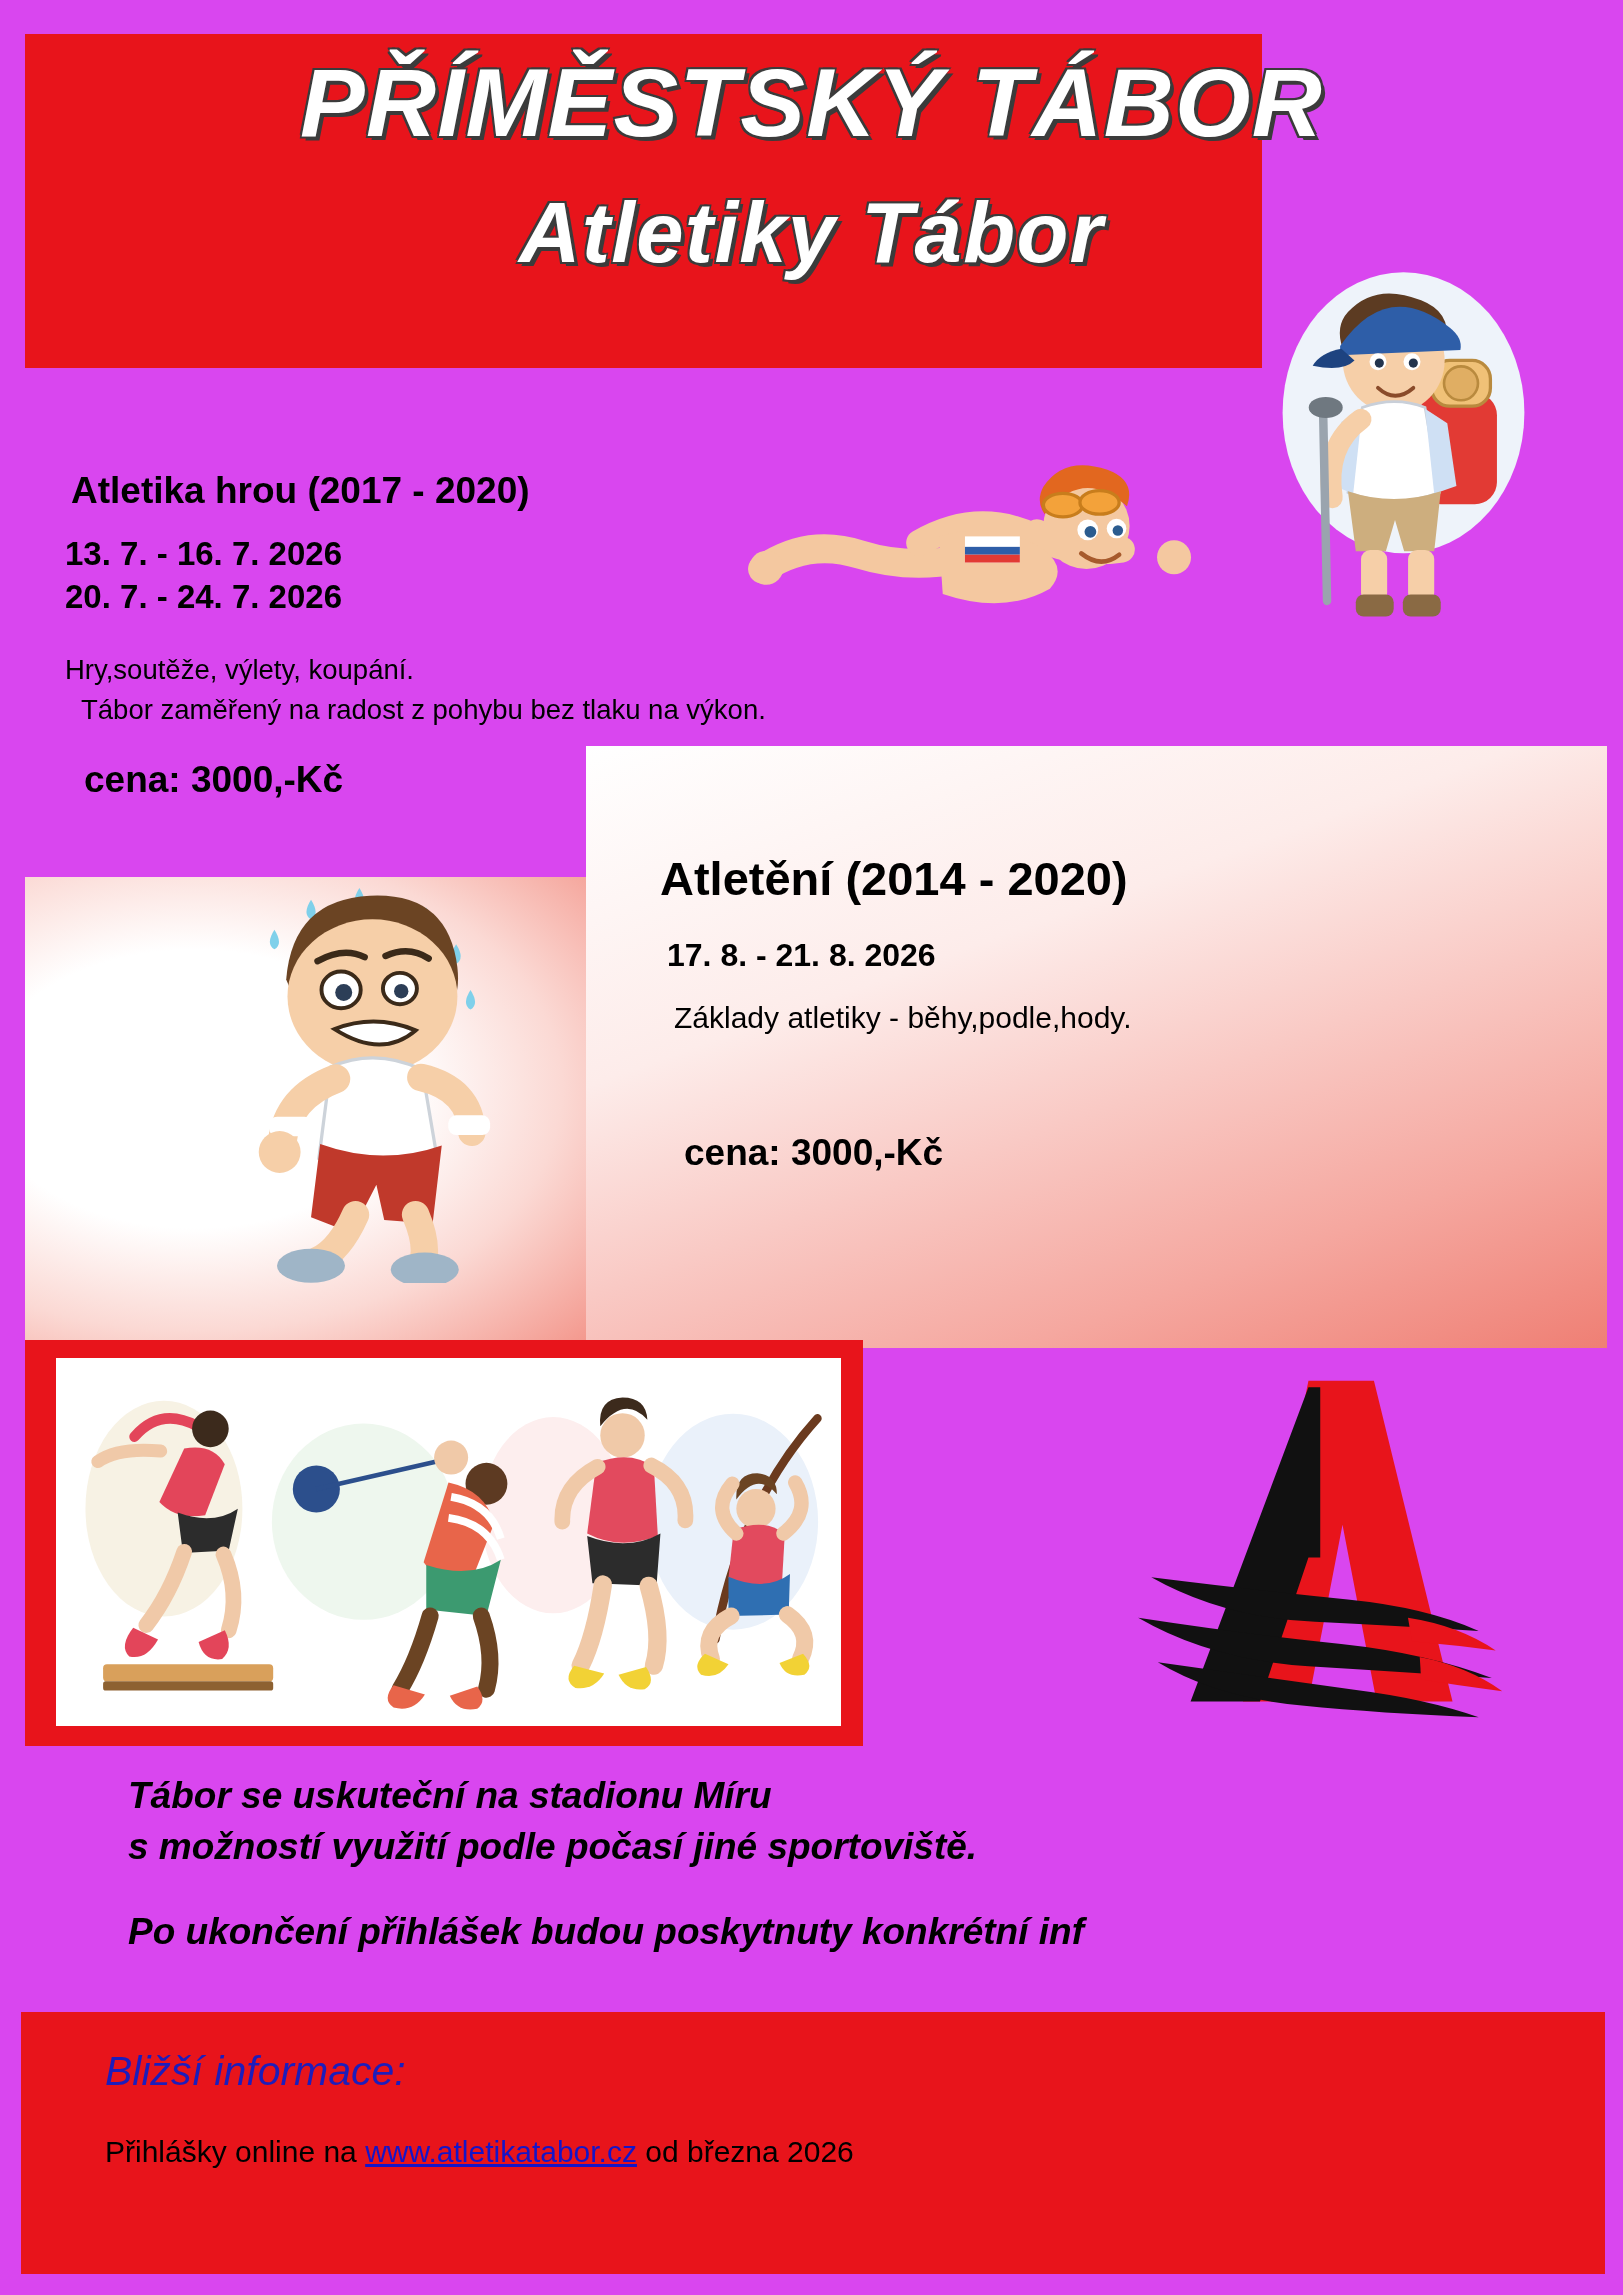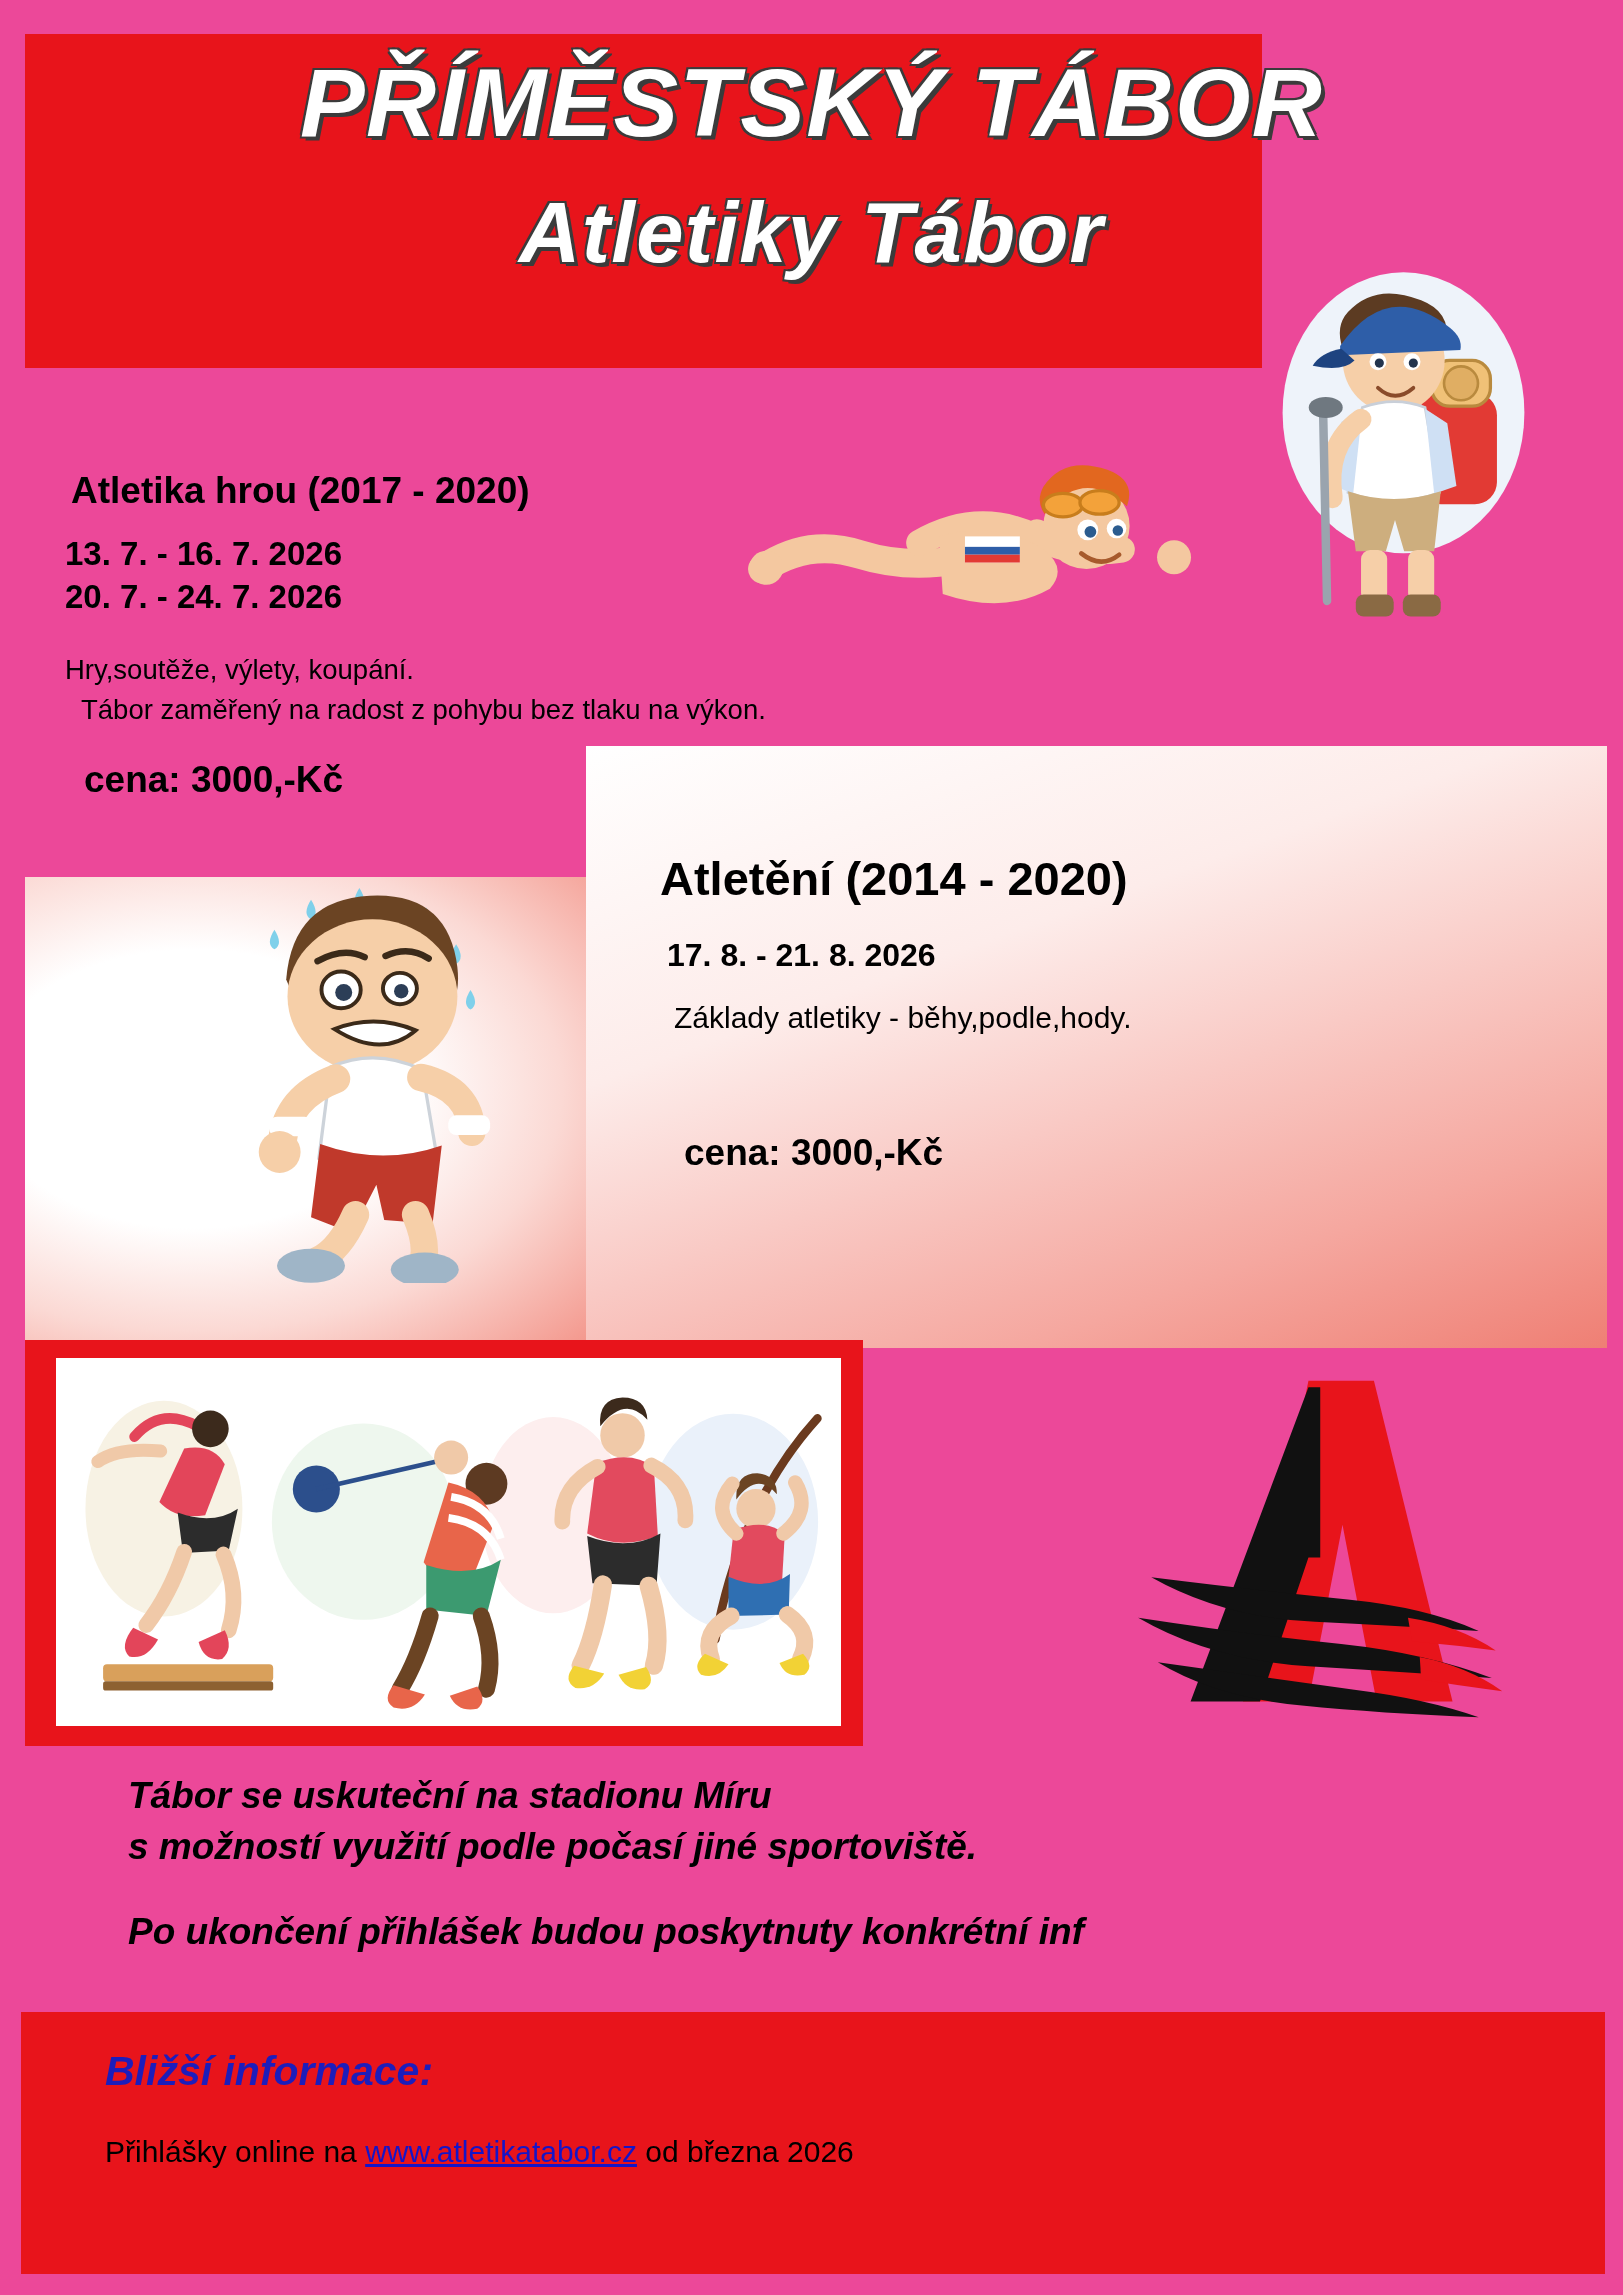--- a/index.html
+++ b/index.html
@@ -9,21 +9,21 @@
     background: #ffffff;
   }
   body {
     font-family: "Liberation Sans", sans-serif;
     color: #000000;
   }
   .poster {
     position: relative;
     width: 1623px;
     height: 2295px;
-    background: #ec4899;
+    background: #d946ef;
     overflow: hidden;
   }
 
   
   .header-band {
     position: absolute;
     left: 25px;
     top: 34px;
     width: 1237px;
     height: 334px;
@@ -217,21 +217,21 @@
     top: 2012px;
     width: 1584px;
     height: 262px;
     background: #e8141b;
   }
   .footer-heading {
     position: absolute;
     left: 105px;
     top: 2048px;
     font-size: 41px;
-    font-weight: bold;
+    font-weight: normal;
     font-style: italic;
     color: #1d1dbb;
     white-space: nowrap;
   }
   .footer-line {
     position: absolute;
     left: 105px;
     top: 2135px;
     font-size: 30px;
     color: #000000;

